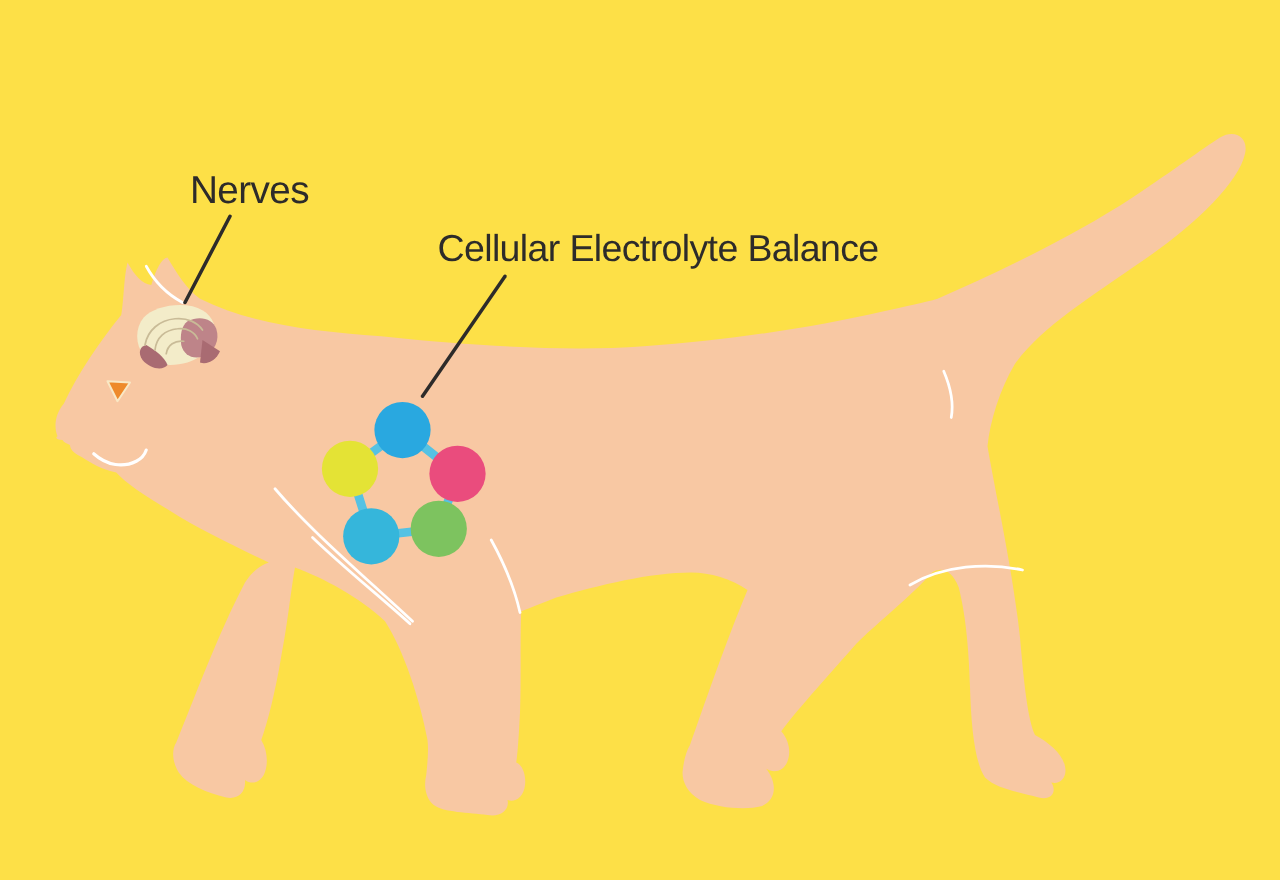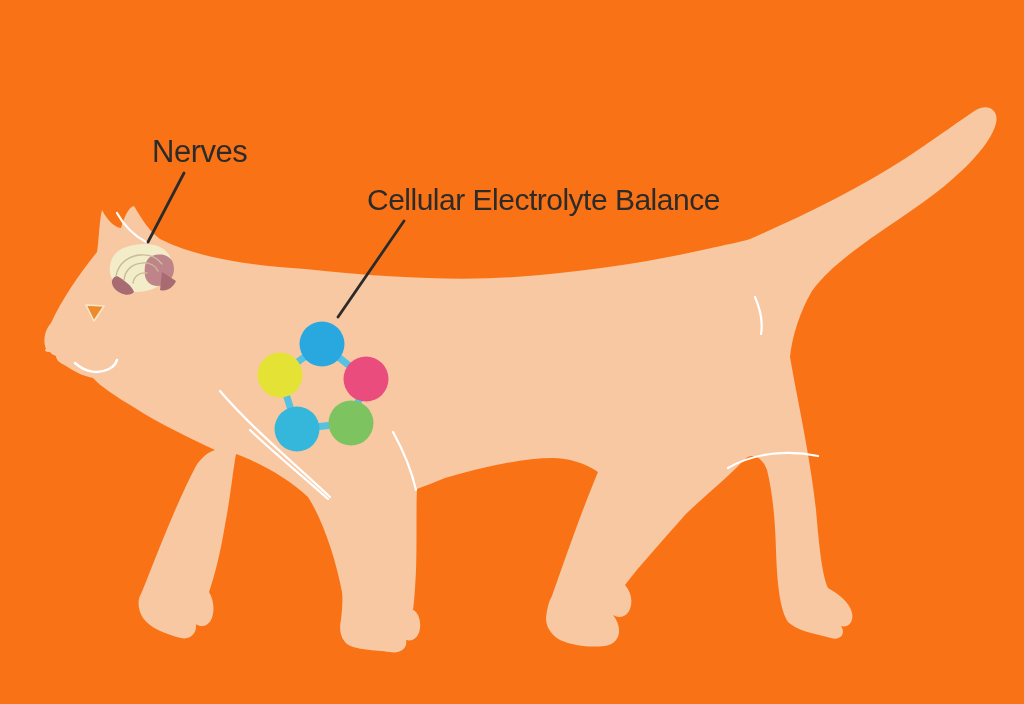--- a/index.html
+++ b/index.html
@@ -1,33 +1,33 @@
 <!DOCTYPE html>
 <html><head>
 <meta charset="utf-8">
 <style>
   html,body{margin:0;padding:0;background:#fff;}
   .canvas{
     position:relative;
     width:1024px;height:704px;
-    background:#f97316;
+    background:#fde047;
     overflow:hidden;
     font-family:"Liberation Sans", sans-serif;
   }
   .canvas svg{position:absolute;inset:0;}
   .diagram-label{
     position:absolute;
     color:#2D2B2A;
     font-size:30px;
     letter-spacing:-0.5px;
     white-space:nowrap;
     line-height:1;
   }
   #nerves-label{left:152px;top:136px;font-size:31px;}
-  #electrolyte-label{left:367px;top:185px;}
+  #electrolyte-label{left:350px;top:185px;}
 </style>
 </head>
 <body>
 
 <div class="canvas">
 
   <svg viewBox="0 0 1024 704" width="1024" height="704">
 
     <path d="M 46,349
              C 43,342 44,331 51,323

